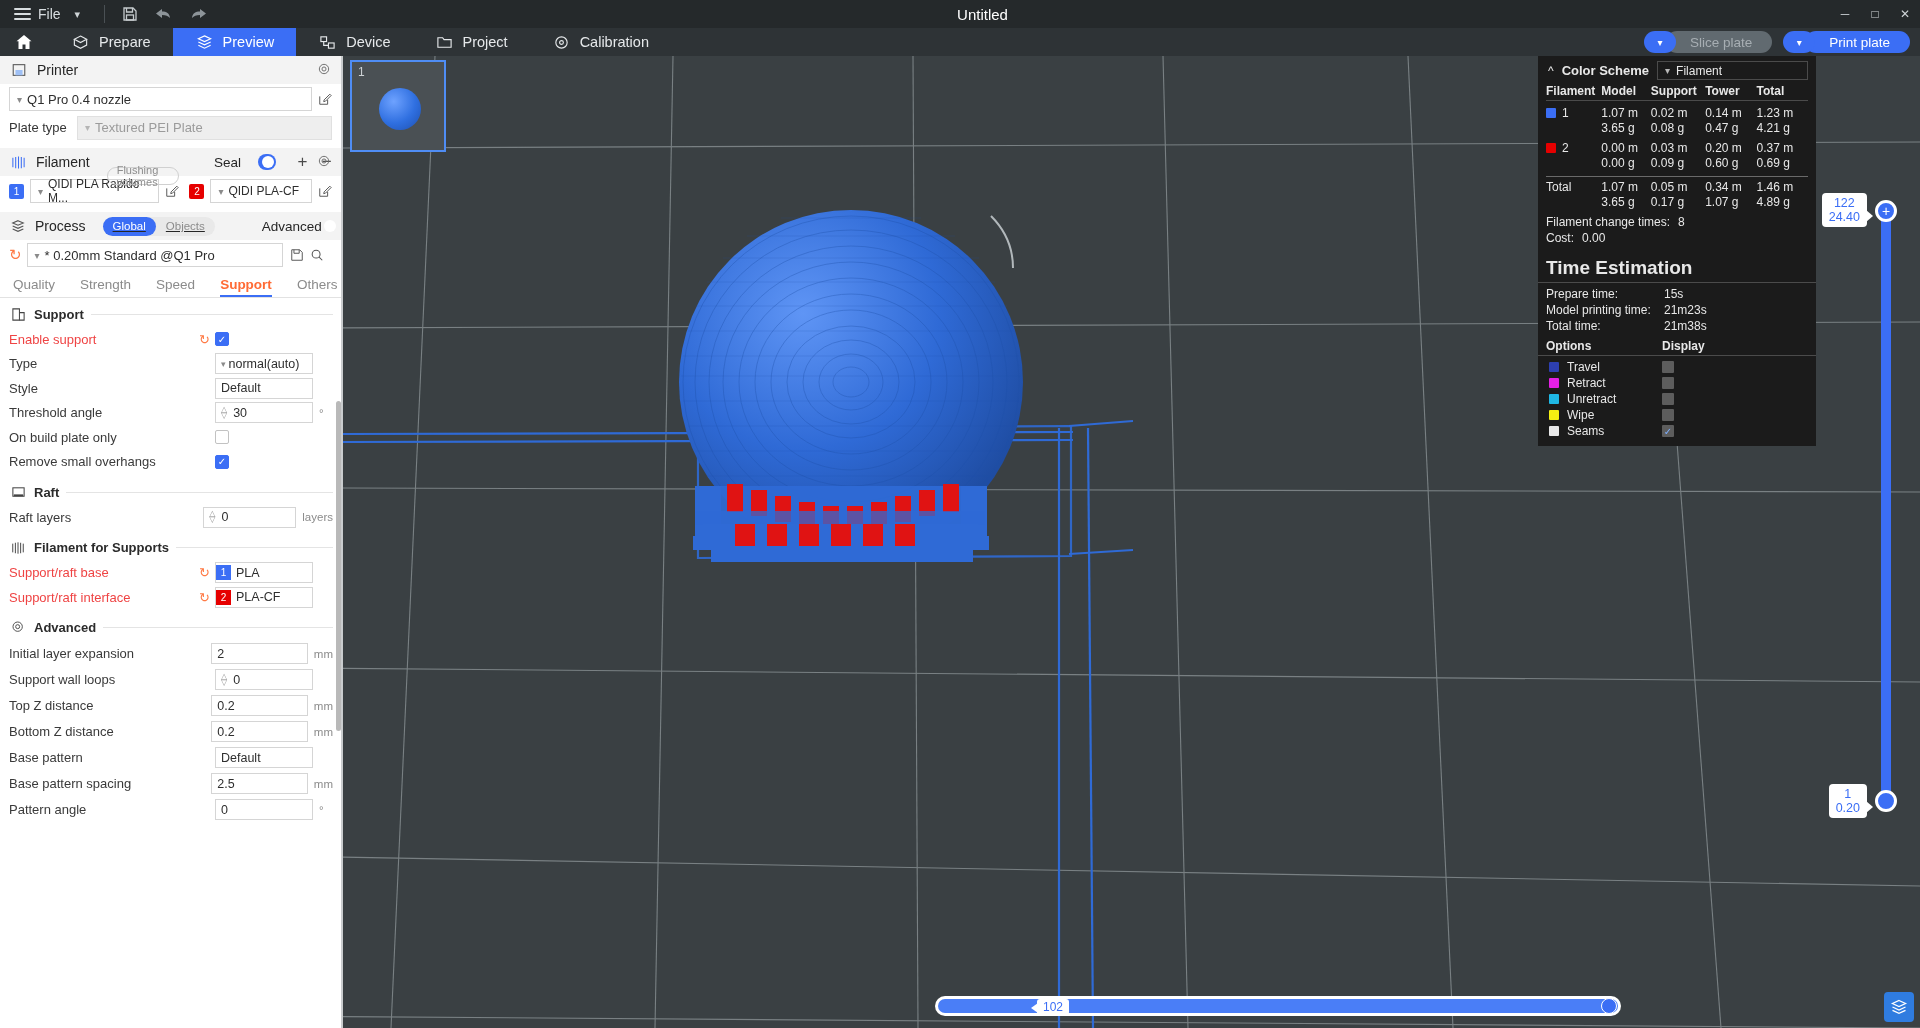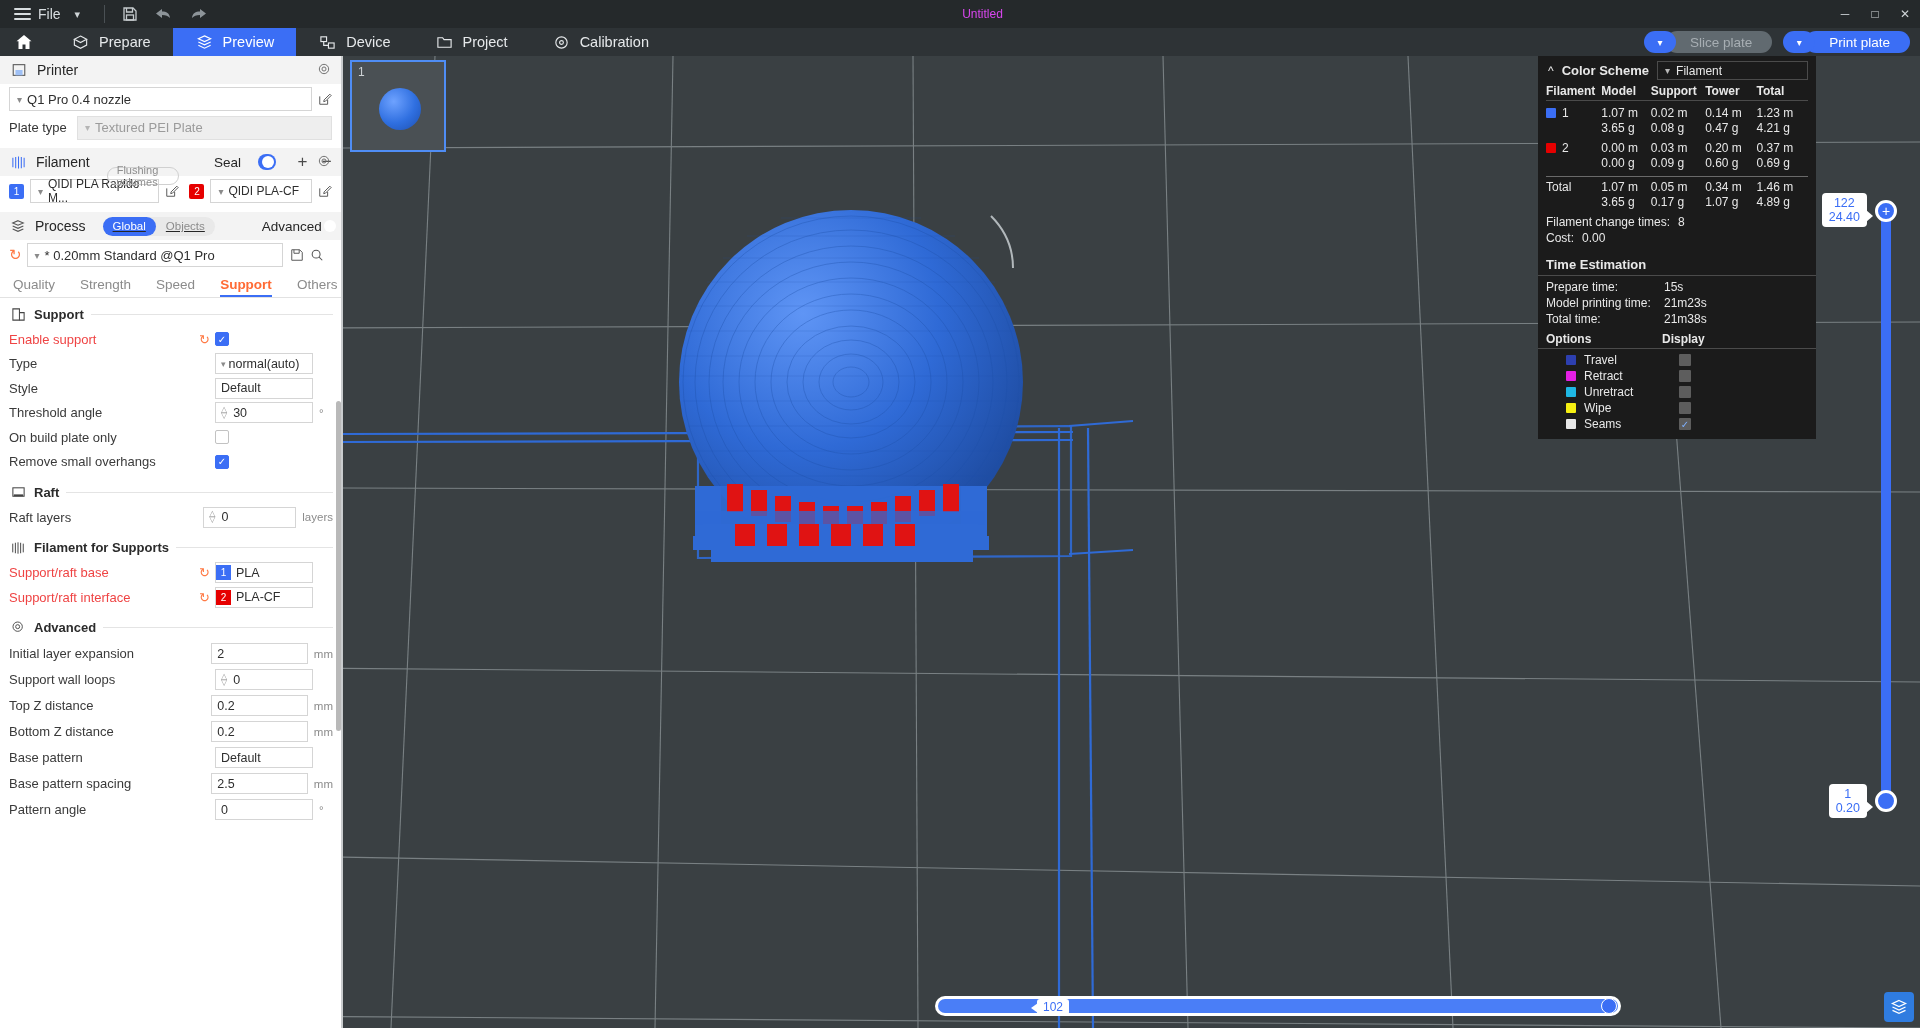--- a/index.html
+++ b/index.html
@@ -24,21 +24,21 @@
   .hamburger { display: inline-flex; flex-direction: column; gap: 3px; width: 17px; }
   .hamburger i { display: block; height: 2px; background: #d8dde0; border-radius: 1px; }
   .tb-chev { padding: 0 16px 0 6px; color: #cfd4d7; font-size: 11px; }
   .tb-sep { width: 1px; height: 18px; background: #4a5054; margin: 0 8px; }
   .tb-icon {
     width: 34px; height: 28px; display: flex; align-items: center; justify-content: center;
     color: #c6cbce;
   }
   #tb-title {
     position: absolute; left: 0; right: 0; text-align: center;
-    font-size: 12px; color: #d946ef; pointer-events: none; padding-left: 45px;
+    font-size: 15px; color: #ffffff; pointer-events: none; padding-left: 45px;
   }
   .tb-right {
     position: absolute; right: 0; top: 0; height: 28px; display: flex; align-items: center;
   }
   .win-btn {
     width: 30px; height: 28px; display: flex; align-items: center; justify-content: center;
     color: #cfd4d7; font-size: 12px;
   }
 
   
@@ -223,28 +223,28 @@
   }
   .lg-table { width: 100%; padding: 0 8px; }
   .lg-tr { display: flex; align-items: flex-start; }
   .lg-tr.hdr { font-weight: bold; border-bottom: 1px solid #4b4b4b; padding-bottom: 2px; margin-bottom: 2px; }
   .lg-tr.tot { border-top: 1px solid #6a6a6a; padding-top: 3px; margin-top: 3px; }
   .c0 { width: 56px; display: flex; align-items: center; gap: 6px; }
   .c1 { width: 50px; } .c2 { width: 55px; } .c3 { width: 52px; } .c4 { width: 52px; }
   .cell2 { line-height: 14.5px; }
   .swatch { width: 10px; height: 10px; border-radius: 1px; display: inline-block; }
   .lg-sec {
-    font-weight: bold; font-size: 13px; padding: 7px 8px 3px 8px;
+    font-weight: bold; font-size: 19px; padding: 7px 8px 3px 8px;
     border-bottom: 1px solid #4b4b4b; margin: 4px 0 3px 0;
   }
   .lg-kv { display: flex; padding: 1px 8px; }
   .lg-kv .k { width: 118px; } 
   .opt-hdr { display: flex; font-weight: bold; padding: 5px 8px 2px 8px; border-bottom: 1px solid #4b4b4b; margin-bottom: 3px; }
   .opt-hdr .oa { width: 116px; }
-  .opt-row { display: flex; align-items: center; padding: 1px 25px; }
+  .opt-row { display: flex; align-items: center; padding: 1px 8px; }
   .opt-row .oa { width: 116px; display: flex; align-items: center; gap: 8px; padding-left: 3px; }
   .opt-box { width: 12px; height: 12px; background: #5d5d5d; border-radius: 1px; display: inline-flex; align-items: center; justify-content: center; }
   .opt-box.on { background: #5d5d5d; color: #7fb0ff; font-size: 10px; }
 </style>
 </head>
 <body>
 
 <div id="titlebar">
   <div class="tb-left">
     <div class="tb-file">

